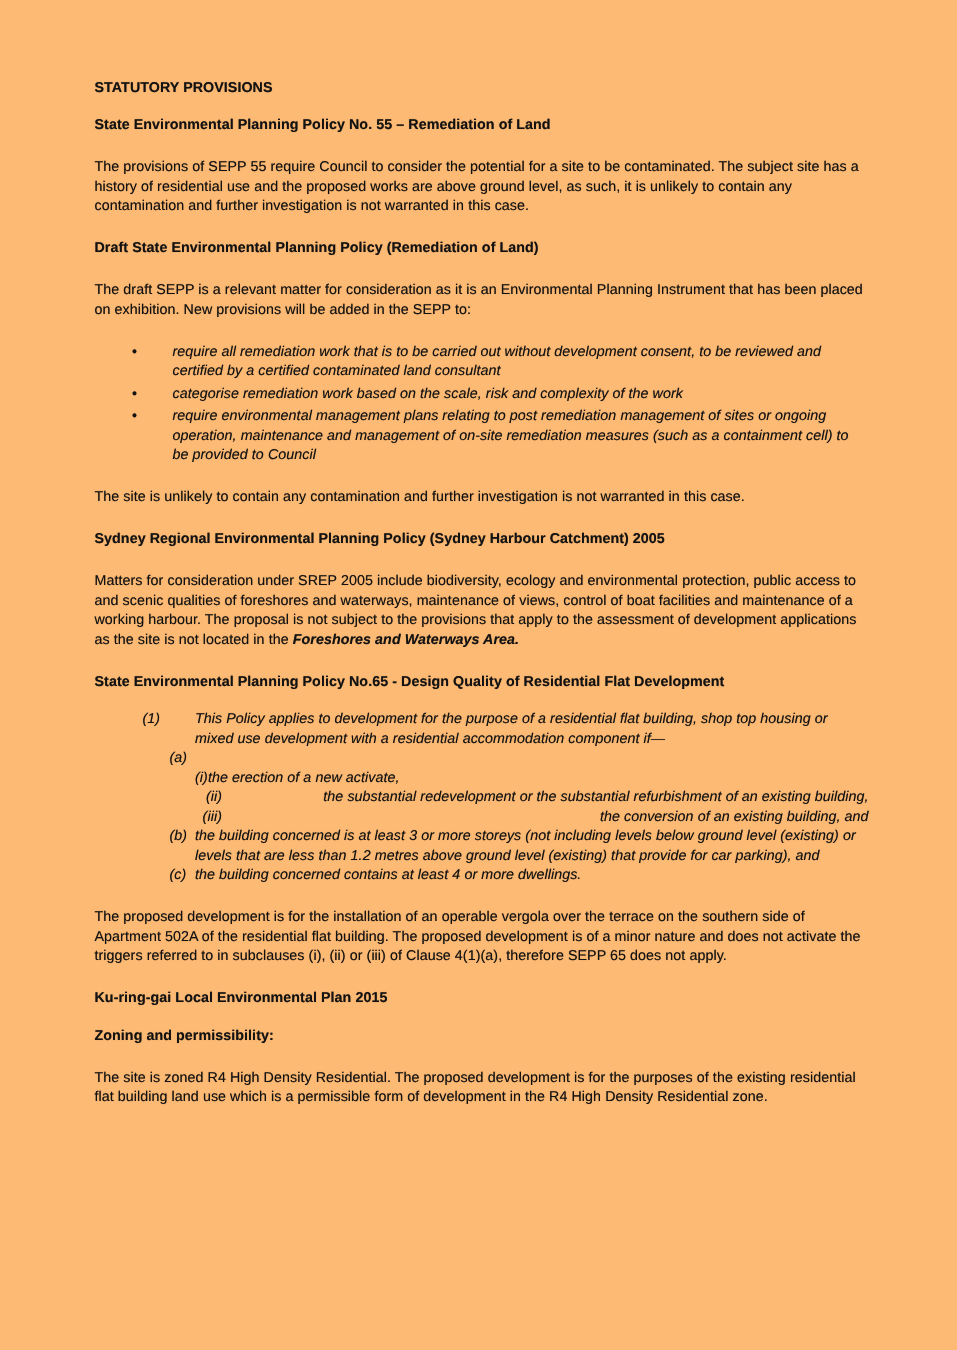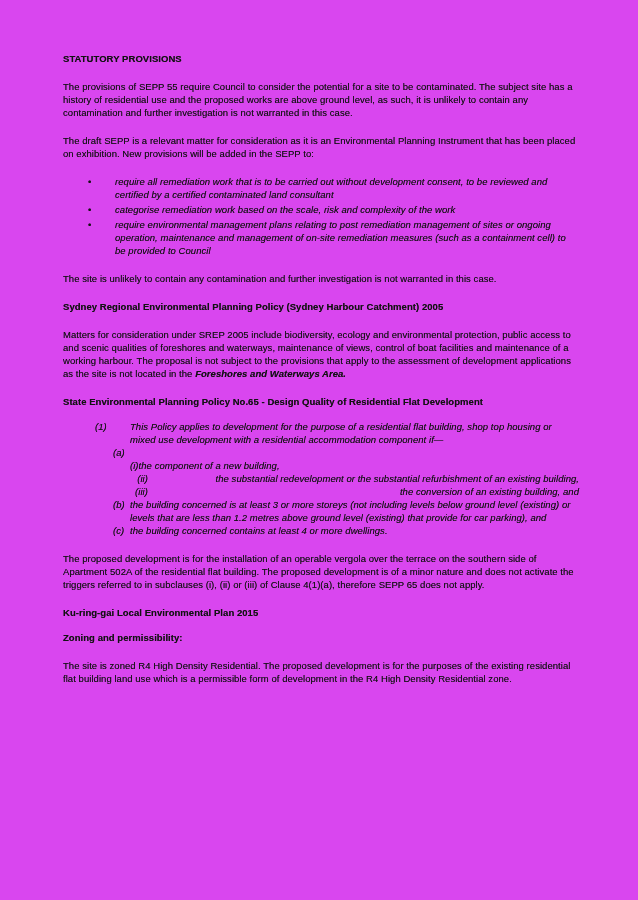--- a/index.html
+++ b/index.html
@@ -1,21 +1,21 @@
 <!DOCTYPE html>
 <html><head>
 <meta charset="utf-8">
 <style>
   html,body{margin:0;padding:0;}
   body{
     width:638px;height:900px;overflow:hidden;
     background:#7f7f7f;
     font-family:"Liberation Sans", sans-serif;
   }
-  .canvas{position:relative;width:638px;height:900px;background:#d946ef;}
+  .canvas{position:relative;width:638px;height:900px;background:#fdba74;}
   .doc{
     position:absolute;left:63px;top:52px;width:516px;
     font-size:9.5px;line-height:13px;color:#121212;
     letter-spacing:.05px;
     filter:blur(.3px);
     text-shadow:0 0 .5px rgba(10,10,10,.55);
   }
   .h{font-weight:bold;font-size:9.5px;margin:12px 0;}
   .h.first{margin-top:0;}
   p{margin:15px 0;}
@@ -34,22 +34,24 @@
   .t{flex:1 1 auto;}
 </style>
 </head>
 <body>
 
 <div class="canvas">
   <div class="doc">
 
     <div class="h first">STATUTORY PROVISIONS</div>
 
+    <div class="h">State Environmental Planning Policy No. 55 – Remediation of Land</div>
     <p>The provisions of SEPP 55 require Council to consider the potential for a site to be contaminated. The subject site has a history of residential use and the proposed works are above ground level, as such, it is unlikely to contain any contamination and further investigation is not warranted in this case.</p>
 
+    <div class="h">Draft State Environmental Planning Policy (Remediation of Land)</div>
     <p>The draft SEPP is a relevant matter for consideration as it is an Environmental Planning Instrument that has been placed on exhibition. New provisions will be added in the SEPP to:</p>
 
     <ul class="bullets">
       <li>
         <span class="blt">•</span>
         <span class="t">require all remediation work that is to be carried out without development consent, to be reviewed and certified by a certified contaminated land consultant</span>
       </li>
       <li>
         <span class="blt">•</span>
         <span class="t">categorise remediation work based on the scale, risk and complexity of the work</span>
@@ -69,21 +71,21 @@
 
     <div class="clause">
       <div class="row l1">
         <span class="m">(1)</span>
         <span class="t">This Policy applies to development for the purpose of a residential flat building, shop top housing or mixed use development with a residential accommodation component if—</span>
       </div>
       <div class="row l2">
         <span class="m">(a)</span>
       </div>
       <div class="row l3flat">
-        <span class="t">(i)the component of a new building,</span>
+        <span class="t">(i)the erection of a new activate,</span>
       </div>
       <div class="row l3">
         <span class="m">(ii)</span>
         <span class="t">the substantial redevelopment or the substantial refurbishment of an existing building,</span>
       </div>
       <div class="row l3">
         <span class="m">(iii)</span>
         <span class="t">the conversion of an existing building, and</span>
       </div>
       <div class="row l2">

